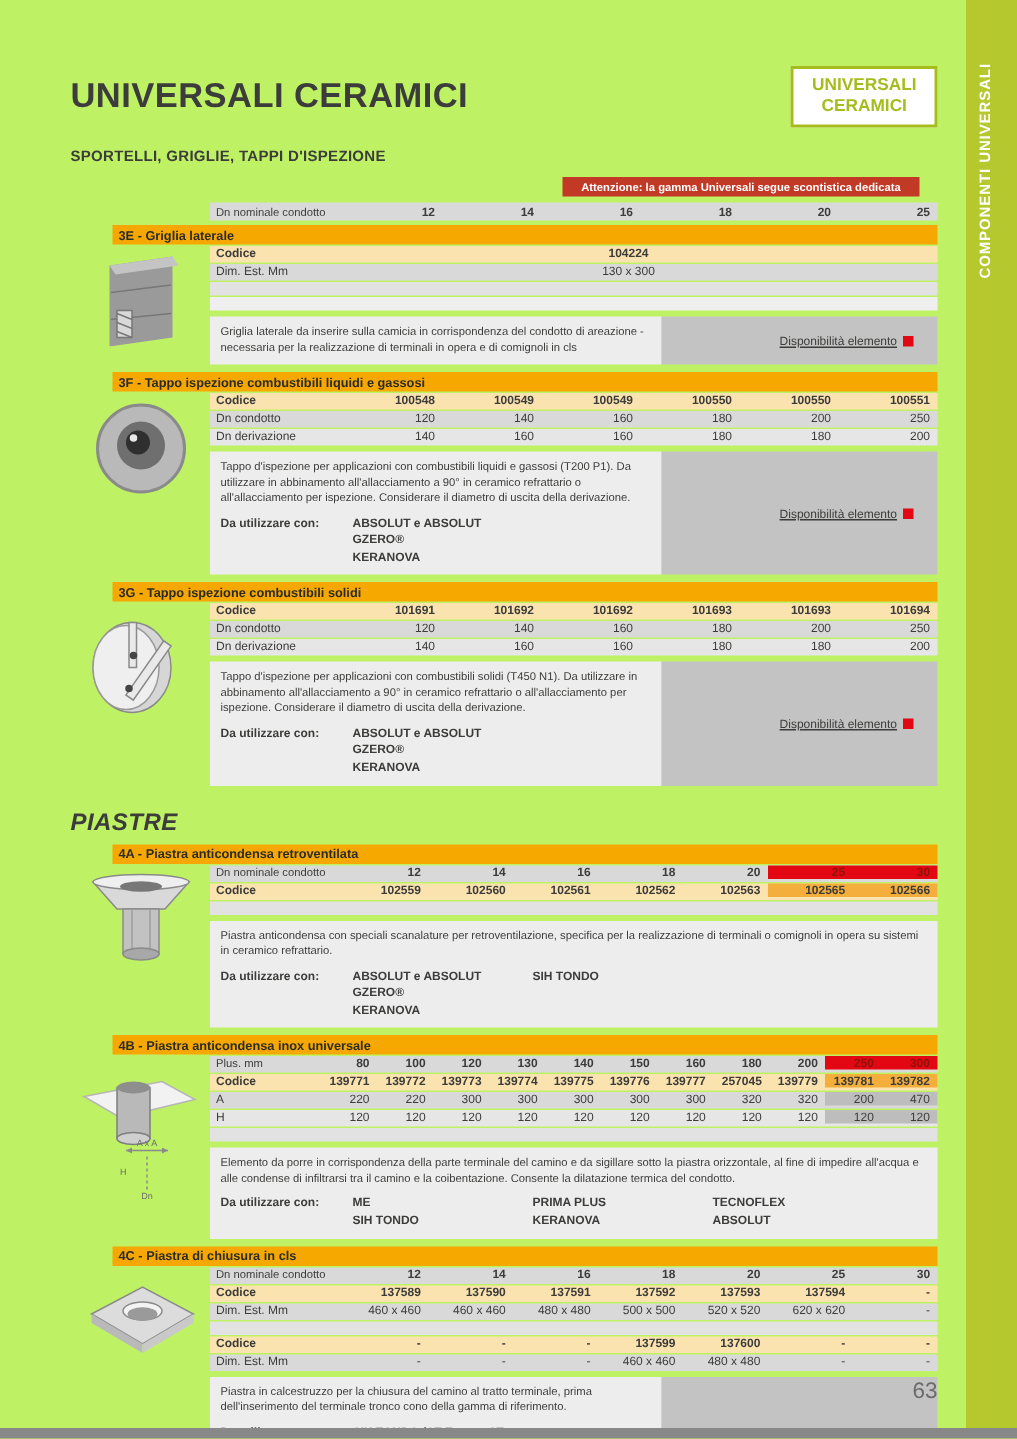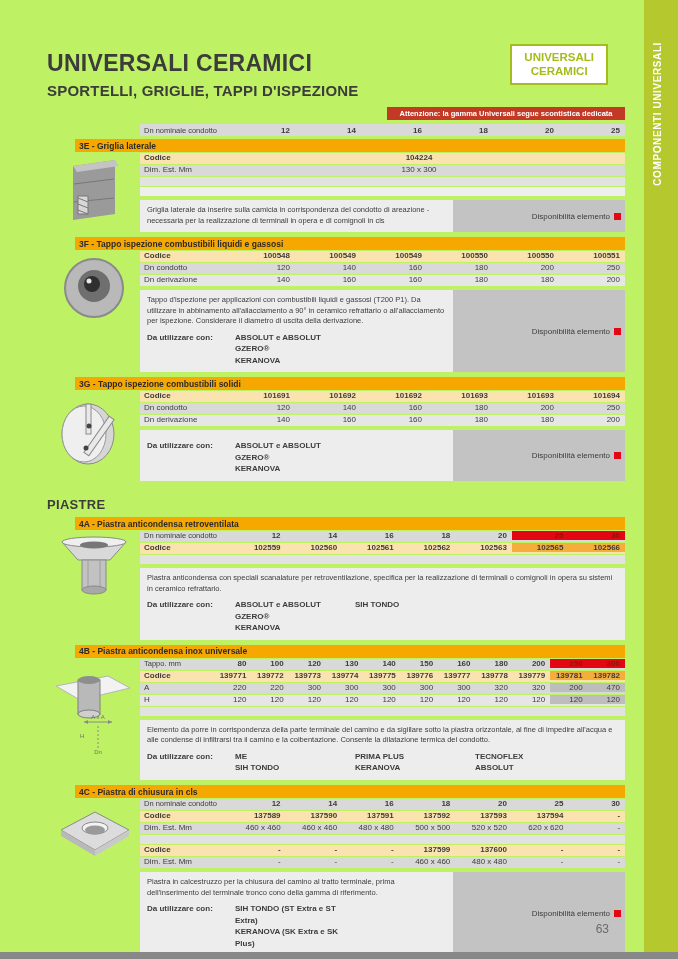--- a/index.html
+++ b/index.html
@@ -11,39 +11,39 @@
   
   .side-tab { position:absolute; right:0; top:0; width:34px; height:100%; background:#b5c82e; }
   .side-label {
     position:absolute; top:42px; left:8px; color:#fff; font-weight:bold; font-size:10px;
     letter-spacing:.6px; writing-mode:vertical-rl; transform:rotate(180deg); white-space:nowrap;
   }
   .content { position:absolute; left:47px; top:0; width:578px; }
 
   
   .page-title { margin-top:50px; font-size:23px; font-weight:bold; letter-spacing:.3px; }
-  .page-subtitle { margin-top:5px; font-size:15px; font-weight:bold; letter-spacing:.2px; }
+  .page-subtitle { margin-top:22px; font-size:10px; font-weight:bold; letter-spacing:.2px; }
   .badge {
-    position:absolute; right:17px; top:44px; border:2px solid #a6bc1c; color:#a6bc1c;
+    position:absolute; right:0; top:44px; border:2px solid #a6bc1c; color:#a6bc1c;
     font-weight:bold; font-size:11.5px; line-height:1.25; text-align:center; padding:4px 12px;
     background:#fff;
     margin-left:20px;
   }
   .warning {
-    margin:8px 0 4px auto; width:238px; height:13px; background:#c23a26; color:#fff;
+    margin:8px 12px 4px auto; width:238px; height:13px; background:#c23a26; color:#fff;
     font-size:7.5px; font-weight:bold; display:flex; align-items:center; justify-content:center;
   }
 
   
   .dn-header { display:flex; margin:2px 0 3px 93px; height:12px; background:#d9d9d9; align-items:center; font-size:8px; }
   .dn-header .lbl { width:85px; padding-left:4px; font-size:7.5px; }
   .cell { flex:1; text-align:right; padding-right:5px; }
   .dn-header .cell { font-weight:bold; }
 
-  .group-heading { margin:16px 0 5px 0; font-size:13px; font-weight:bold; letter-spacing:.3px; }
+  .group-heading { margin:16px 0 5px 0; font-size:16px; font-weight:bold; letter-spacing:.3px;font-style:italic; }
 
   .section { margin-bottom:5px; }
   .sec-bar { height:13px; background:#f6a800; font-size:8.5px; font-weight:bold; color:#2b2b2b;
              display:flex; align-items:center; padding-left:4px;margin-left:28px; }
   .sec-body { display:flex; }
   .img-col { width:93px; display:flex; justify-content:center; align-items:flex-start; padding-top:6px; }
   .tbl-col { flex:1; width:485px; }
 
   .trow { display:flex; height:11px; margin-top:1px; align-items:flex-start; font-size:8px; }
   .trow .lbl { width:85px; padding-left:4px; }
@@ -58,26 +58,26 @@
   .trow.blankrow  { background:#e2e2e2; height:9px; }
   .trow.blankrow2 { background:#efefef; height:9px; }
   .cell.red  { background:#e30613; color:#8e1409; }
   .cell.hi   { background:#f3ae3c; }
   .cell.dark { background:#bdbdbd; }
   .cell.merged { text-align:center; padding-right:16px; }
 
   .desc-wrap { display:flex; margin-top:4px; }
   .desc { flex:1; background:#ededed; padding:5px 7px 6px 7px; font-size:7.5px; line-height:1.4; }
   .avail { width:168px; background:#c3c3c3; display:flex; align-items:center; justify-content:flex-end;
-           padding-right:4px; font-size:8px; }
+           padding-right:16px; font-size:8px;text-decoration:underline; }
   .avail .sq { width:7px; height:7px; background:#e30613; margin-left:4px; }
   .use-with { display:flex; margin-top:5px; }
   .uw-label { font-weight:bold; width:88px; font-size:8px; }
   .uw-col { width:120px; font-weight:bold; font-size:8px; line-height:1.45; }
-  .page-number { position:absolute; right:69px; bottom:16px; font-size:12px; color:#6b6b6b;margin-top:18px; }
+  .page-number { position:absolute; right:53px; bottom:16px; font-size:15px; color:#6b6b6b;margin-top:18px; }
 
   svg { display:block; }
 </style>
 </head>
 <body>
 
 <div class="page">
   <div class="content">
     <div class="page-title">UNIVERSALI CERAMICI</div>
     <div class="page-subtitle">SPORTELLI, GRIGLIE, TAPPI D'ISPEZIONE</div>
@@ -234,20 +234,21 @@
                 <span class="lbl">Dn derivazione</span>
                 <span class="cell">140</span>
                 <span class="cell">160</span>
                 <span class="cell">160</span>
                 <span class="cell">180</span>
                 <span class="cell">180</span>
                 <span class="cell">200</span>
               </div>
               <div class="desc-wrap">
                 <div class="desc">
+                  <div>Tappo d'ispezione per applicazioni con combustibili solidi (T450 N1). Da utilizzare in abbinamento all'allacciamento a 90° in ceramico refrattario o all'allacciamento per ispezione. Considerare il diametro di uscita della derivazione.</div>
                   <div class="use-with">
                     <span class="uw-label">Da utilizzare con:</span>
                     <span class="uw-col">
                       <div>ABSOLUT e ABSOLUT GZERO®</div>
                       <div>KERANOVA</div>
                     </span>
                   </div>
                 </div>
                 <div class="avail">
                   <span>Disponibilità elemento</span>
@@ -329,21 +330,21 @@
                   <polygon points="62,58 58,56 58,60" fill="#8a8a8a"></polygon>
                   <text x="48" y="55" font-size="6" fill="#6e6e6e" text-anchor="middle">A x A</text>
                   <line x1="48" y1="62" x2="48" y2="84" stroke="#8a8a8a" stroke-dasharray="2,2"></line>
                   <text x="30" y="74" font-size="6" fill="#6e6e6e">H</text>
                   <text x="48" y="90" font-size="6" fill="#6e6e6e" text-anchor="middle">Dn</text>
                 </svg>
               </div>
             </div>
             <div class="tbl-col">
               <div class="trow header narrowlbl">
-                <span class="lbl">Tappo. mm</span>
+                <span class="lbl">Plus. mm</span>
                 <span class="cell">80</span>
                 <span class="cell">100</span>
                 <span class="cell">120</span>
                 <span class="cell">130</span>
                 <span class="cell">140</span>
                 <span class="cell">150</span>
                 <span class="cell">160</span>
                 <span class="cell">180</span>
                 <span class="cell">200</span>
                 <span class="cell red">250</span>
@@ -351,21 +352,21 @@
               </div>
               <div class="trow codice narrowlbl">
                 <span class="lbl">Codice</span>
                 <span class="cell">139771</span>
                 <span class="cell">139772</span>
                 <span class="cell">139773</span>
                 <span class="cell">139774</span>
                 <span class="cell">139775</span>
                 <span class="cell">139776</span>
                 <span class="cell">139777</span>
-                <span class="cell">139778</span>
+                <span class="cell">257045</span>
                 <span class="cell">139779</span>
                 <span class="cell hi">139781</span>
                 <span class="cell hi">139782</span>
               </div>
               <div class="trow gray narrowlbl">
                 <span class="lbl">A</span>
                 <span class="cell">220</span>
                 <span class="cell">220</span>
                 <span class="cell">300</span>
                 <span class="cell">300</span>

